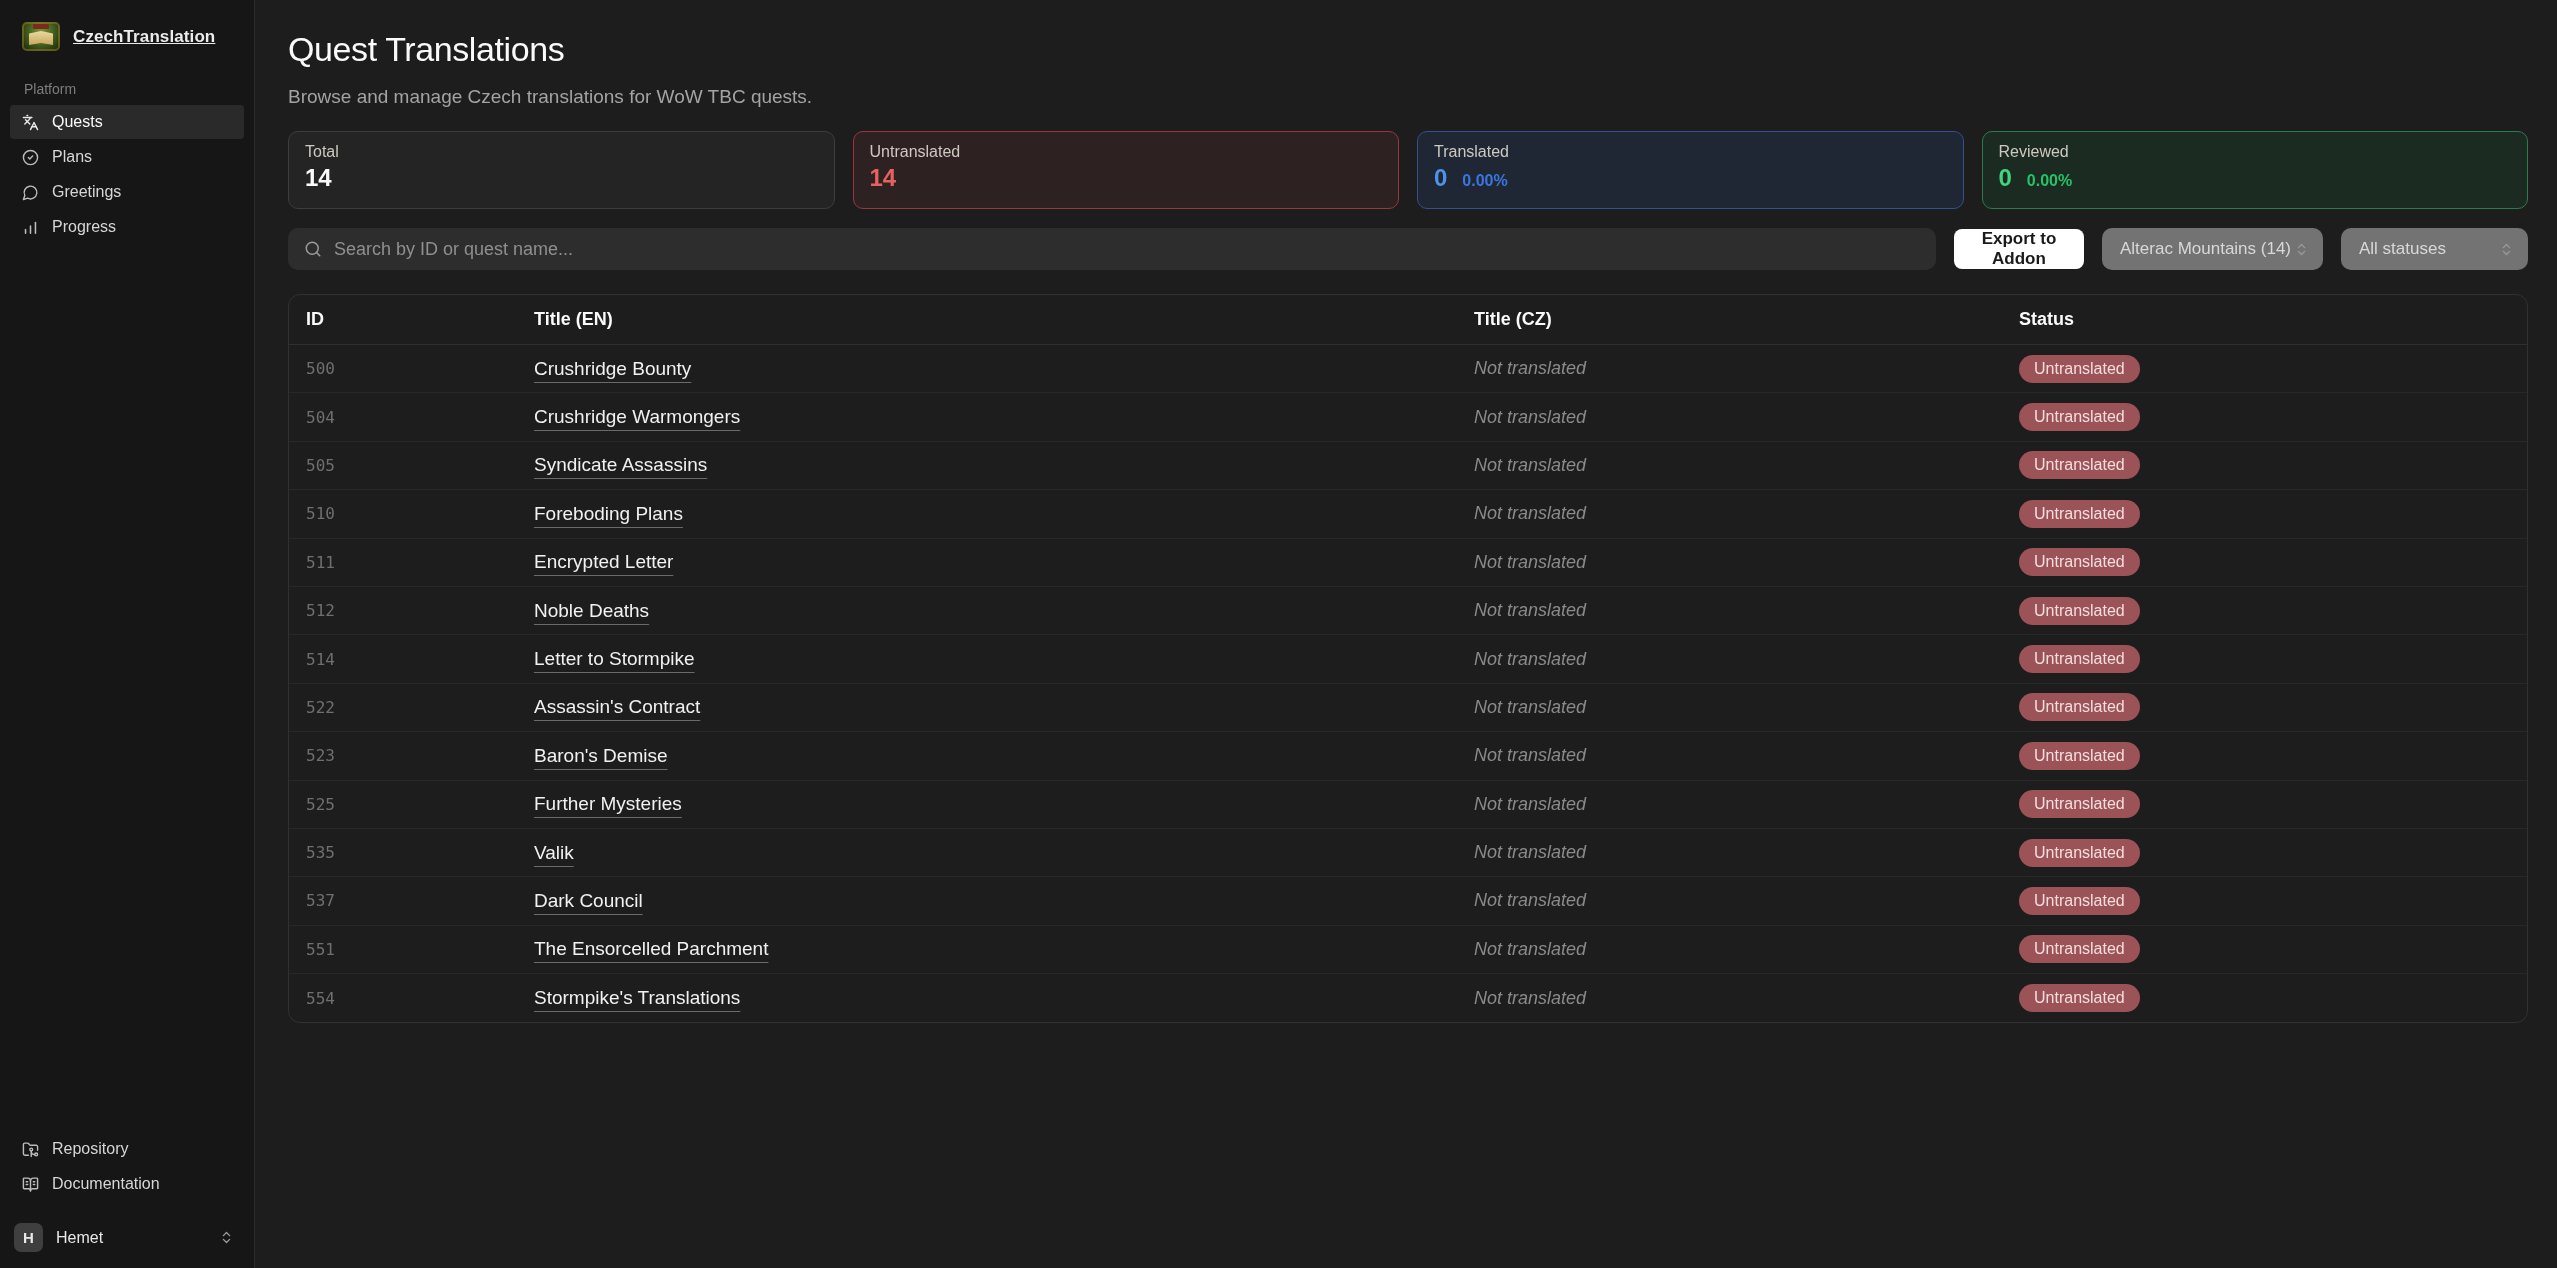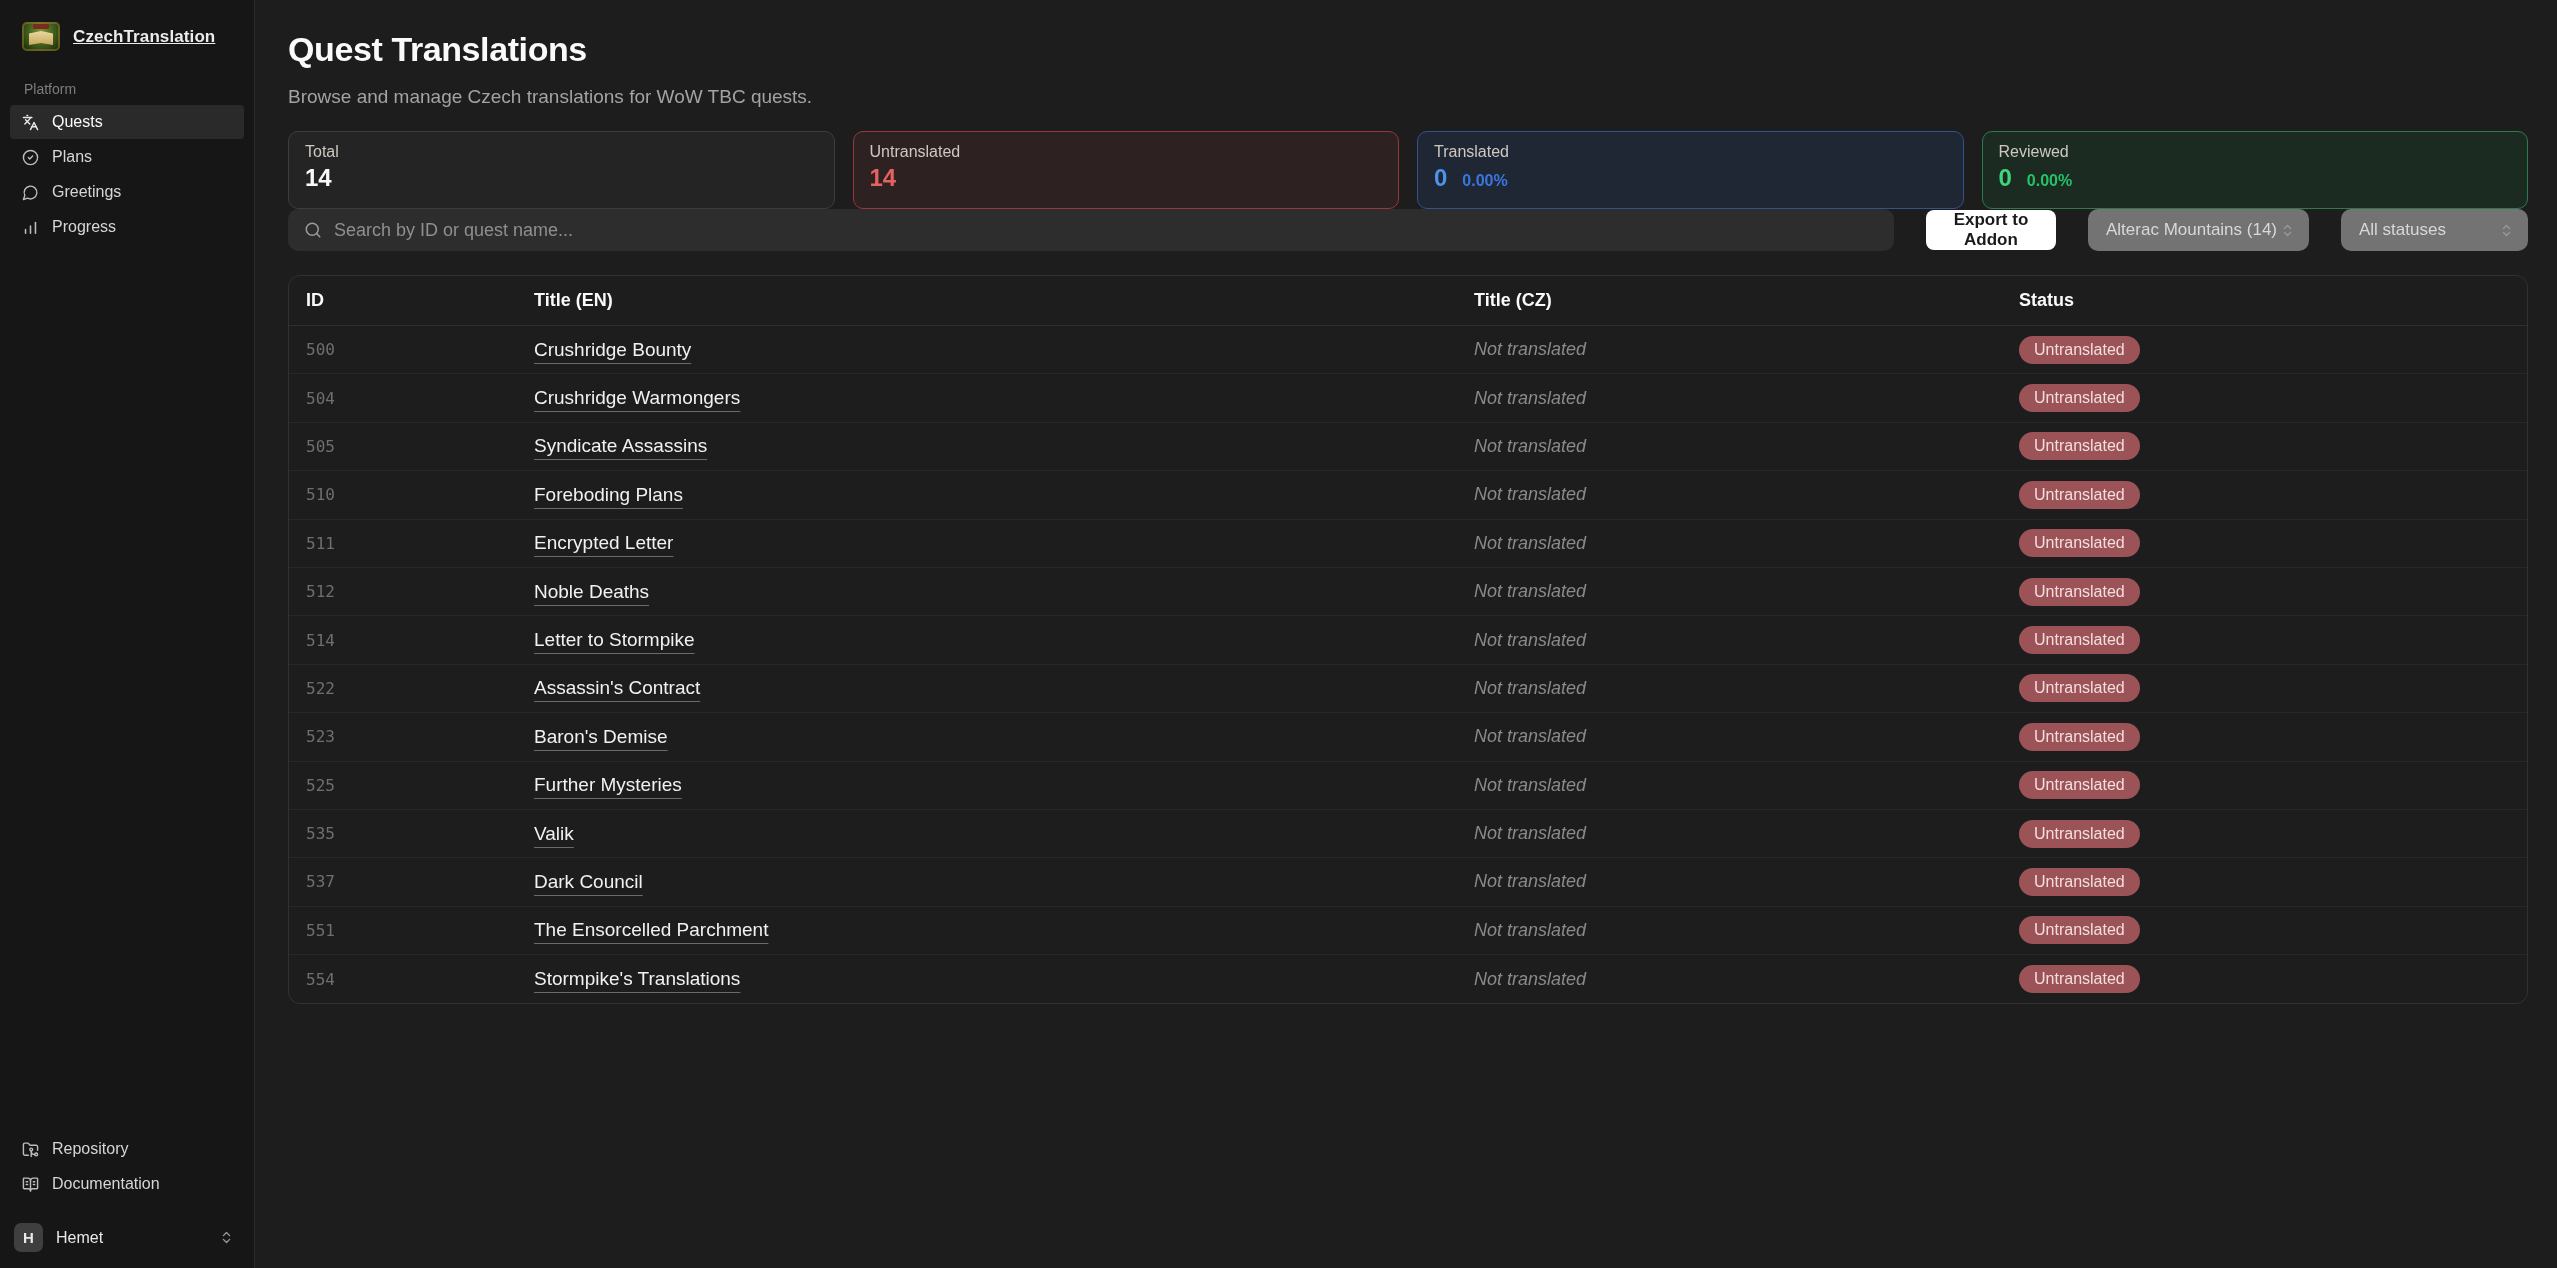--- a/index.html
+++ b/index.html
@@ -58,21 +58,21 @@
   .avatar {
     width:29px; height:29px; border-radius:7px; background:#3f3f3f;
     display:flex; align-items:center; justify-content:center;
     font-size:15px; font-weight:600; color:#e8e8e8;
   }
   .user-name { font-size:16px; color:#e8e8e8; flex:1; }
   .user-chev { color:#9a9a9a; margin-right:6px; }
 
   
   .main { flex:1; padding:30px 29px 0 33px; }
-  .page-title { font-size:34px; font-weight:700; color:#fafafa; letter-spacing:-.4px; }
+  .page-title { font-size:34px; font-weight:400; color:#fafafa; letter-spacing:-.4px; }
   .page-subtitle { font-size:19px; color:#a3a3a3; margin-top:17px; }
 
   
   .stats { display:flex; gap:18px; margin-top:23px; }
   .card {
     flex:1; height:78px; border-radius:10px;
     padding:11px 16px 0 16px;
     background:#242424; border:1px solid #3d3d3d;
   }
   .card-label { font-size:16px; color:#cdc9c0; }
@@ -82,21 +82,21 @@
   .card.red   { background:#2e2122; border-color:#96393c; }
   .card.red   .card-value { color:#e4625f; }
   .card.blue  { background:#1f2734; border-color:#34508d; }
   .card.blue  .card-value { color:#4e93ea; }
   .card.blue  .card-pct   { color:#3b76e0; }
   .card.green { background:#1c2b21; border-color:#2d7a4d; }
   .card.green .card-value { color:#3fd67e; }
   .card.green .card-pct   { color:#25c268; }
 
   
-  .controls { display:flex; align-items:center; gap:32px; }
+  .controls { display:flex; align-items:center; gap:18px; margin-top:19px; }
   .search-box {
     flex:1; height:42px; border-radius:10px; background:#2d2d2d;
     display:flex; align-items:center; gap:12px; padding:0 16px;
   }
   .search-box .ico { color:#9a9a9a; }
   .search-input {
     flex:1; background:transparent; border:none; outline:none;
     font-size:18px; color:#e5e5e5;
     font-family:"Liberation Sans","DejaVu Sans",sans-serif;
   }

